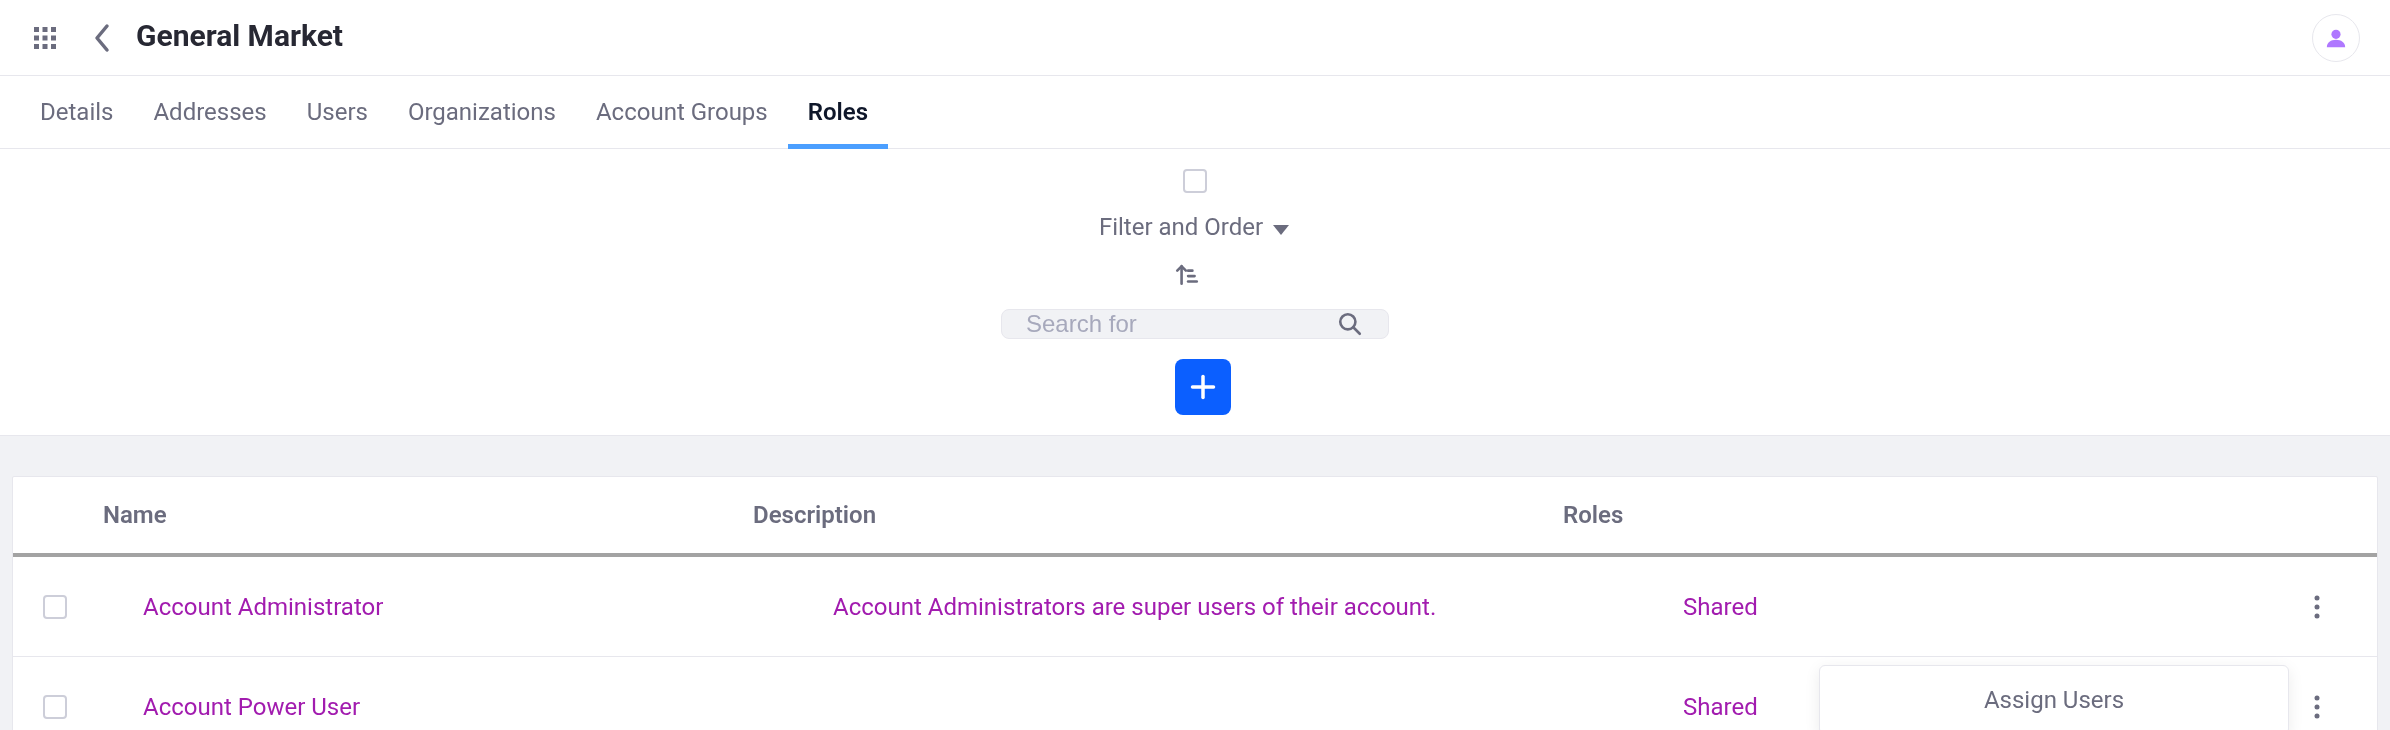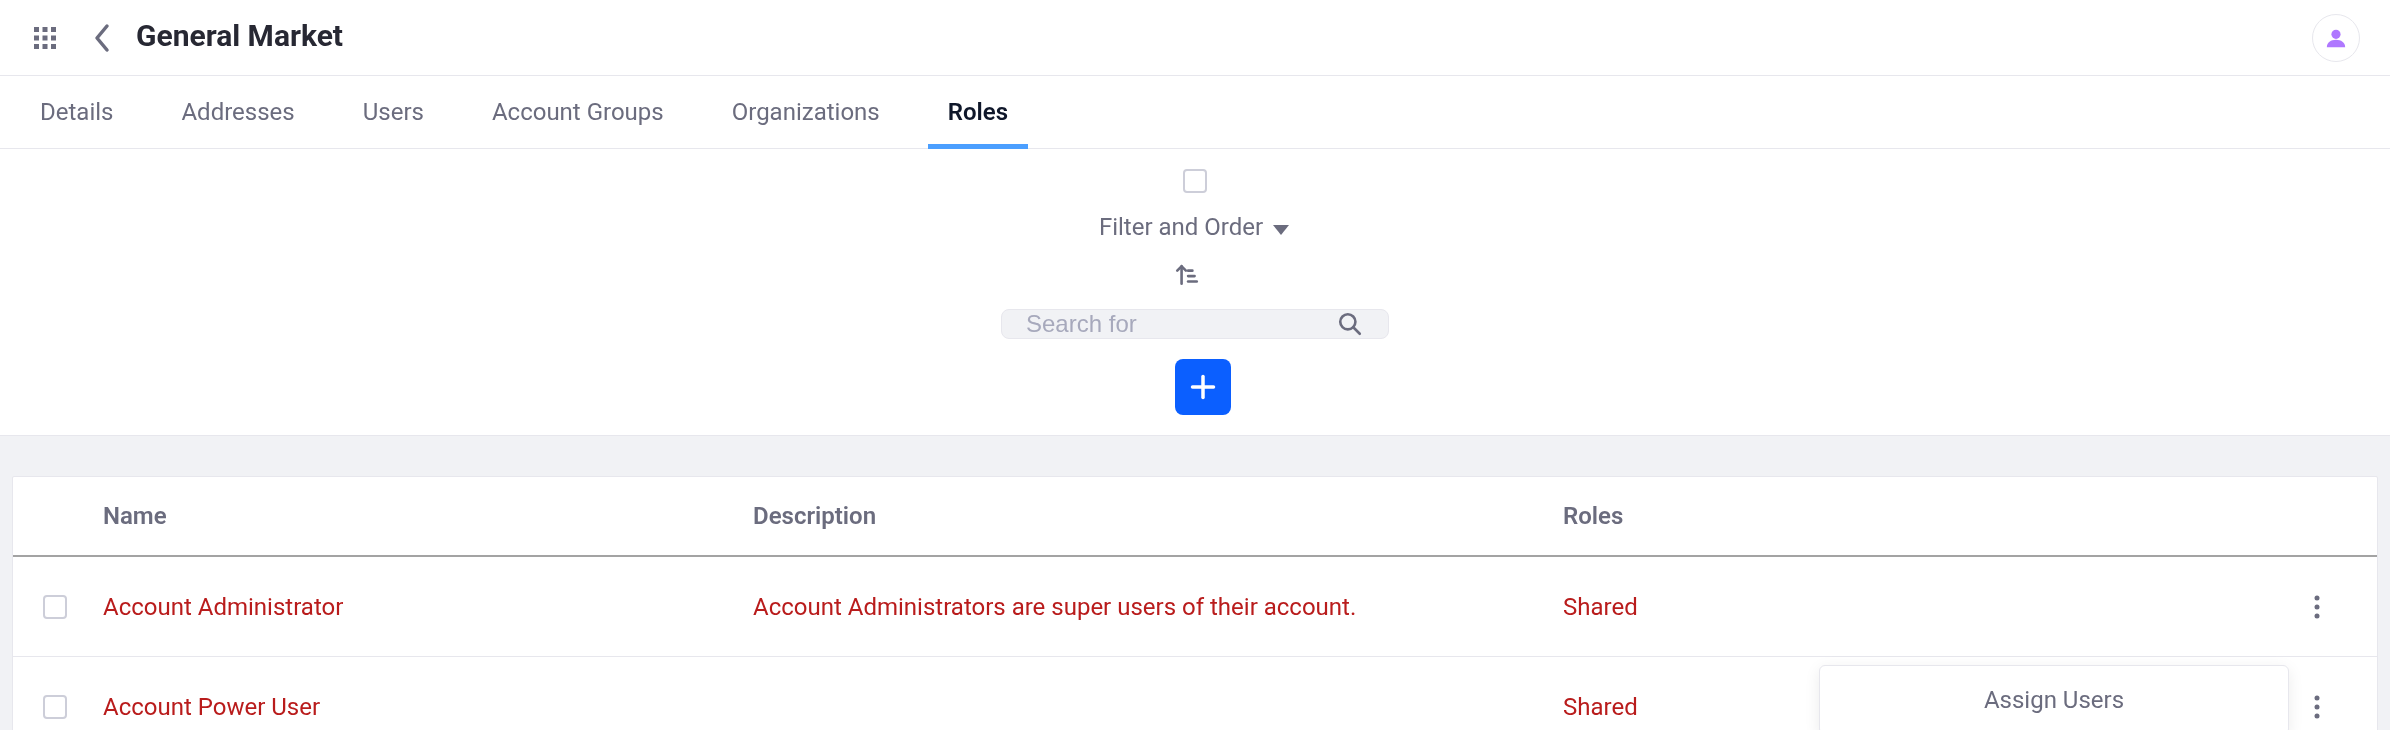--- a/index.html
+++ b/index.html
@@ -49,21 +49,21 @@
     border-radius: 50%;
     border: 1px solid #e7e7ed;
     display: flex;
     align-items: center;
     justify-content: center;
     cursor: pointer;
     color: #af78ff;
   }
   .tabs {
     display: flex;
-    gap: 48px;
+    gap: 20px;
     padding: 0 30px;
     border-bottom: 1px solid #e7e7ed;
   }
   .tab {
     padding: 22px 10px 22px 10px;
     font-size: 24px;
     color: #6b6c7e;
     cursor: pointer;
     position: relative;
   }
@@ -168,42 +168,43 @@
     border-radius: 2px;
   }
   .row {
     display: flex;
     align-items: center;
     padding: 0 30px;
     position: relative;
   }
   .header-row {
     height: 80px;
-    border-bottom: 2px solid #a3a3a3;
+    border-bottom: 4px solid #a3a3a3;
   }
   .data-row {
     height: 100px;
     border-bottom: 1px solid #e7e7ed;
   }
   .data-row:last-child { border-bottom: none; }
   .col-check { width: 60px; flex-shrink: 0; }
   .col-name { width: 650px; flex-shrink: 0; font-size: 24px; }
   .col-desc { width: 810px; flex-shrink: 0; font-size: 24px; }
   .col-type { flex: 1; font-size: 24px; }
   .col-actions { width: 60px; flex-shrink: 0; display:flex; justify-content:center; }
   .header-row .col-name,
   .header-row .col-desc,
   .header-row .col-type {
     font-weight: 600;
     color: #6b6c7e;
   }
   .body .col-name,
   .body .col-desc,
   .body .col-type {
-    color: #b91c1c;
+    color: #a21caf;
+    margin-left: 40px;
   }
   .kebab {
     width: 28px;
     height: 28px;
     display: flex;
     align-items: center;
     justify-content: center;
     cursor: pointer;
     color: #6b6c7e;
   }
@@ -252,22 +253,22 @@
       <circle cx="12" cy="8" r="5"></circle>
       <path d="M2 22c0-5 4.5-8 10-8s10 3 10 8"></path>
     </svg>
   </div>
 </div>
 
 <div class="tabs">
   <div class="tab">Details</div>
   <div class="tab">Addresses</div>
   <div class="tab">Users</div>
+  <div class="tab">Organizations</div>
   <div class="tab">Account Groups</div>
-  <div class="tab">Organizations</div>
   <div class="tab active">Roles</div>
 </div>
 
 <div class="toolbar">
   <div class="checkbox"></div>
   <div class="filter-order">
     <span>Filter and Order</span>
     <span>
       <svg width="16" height="10" viewBox="0 0 16 10" fill="#6b6c7e">
           <polygon points="0,0 16,0 8,10"></polygon>

